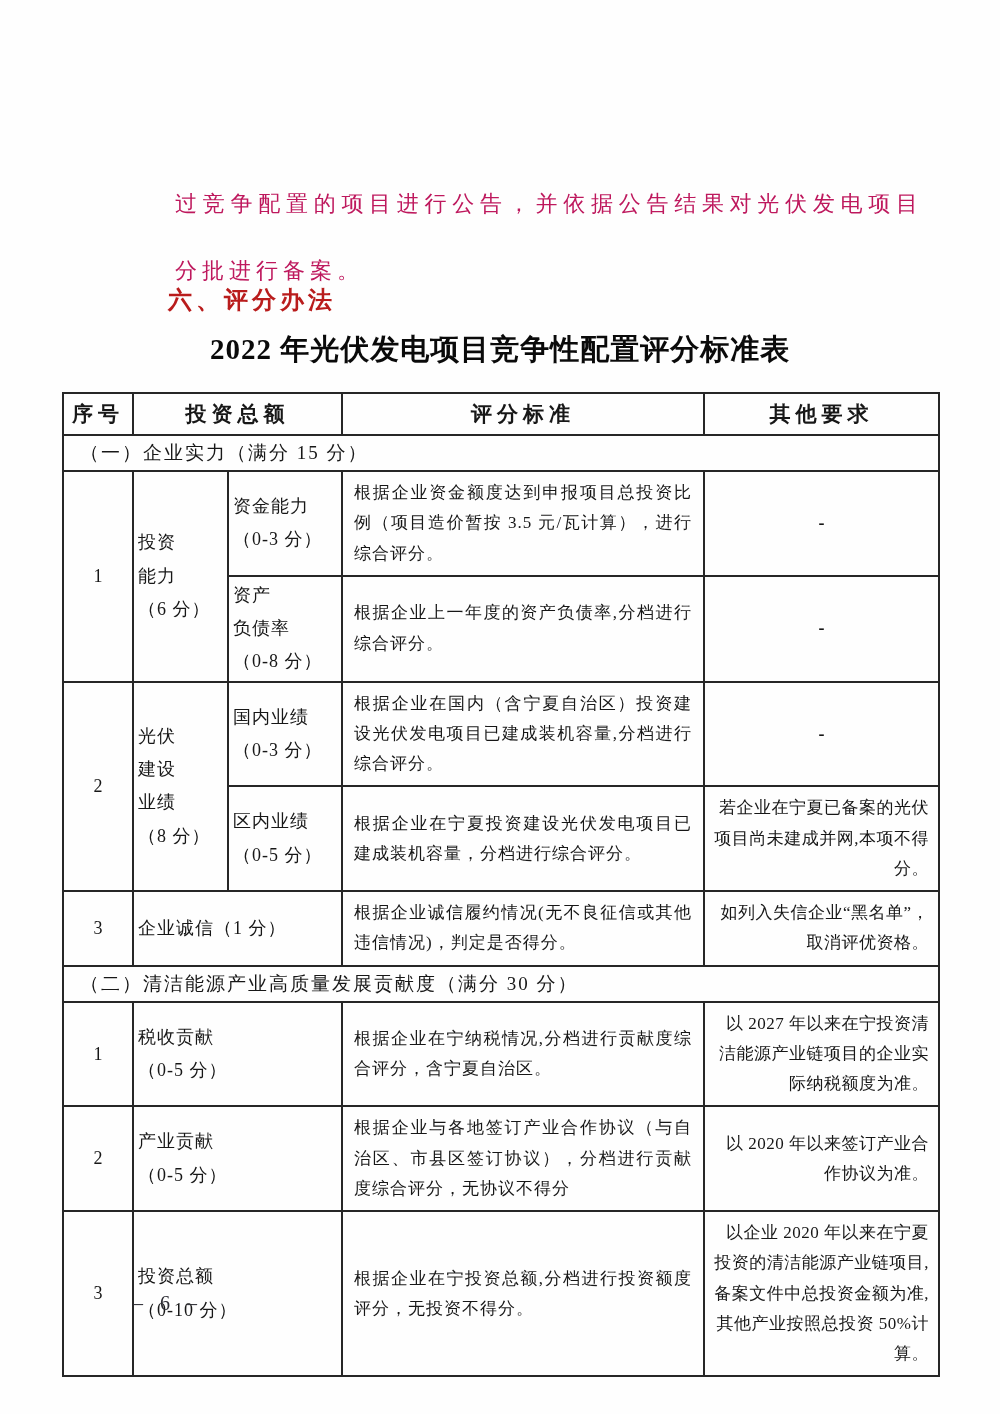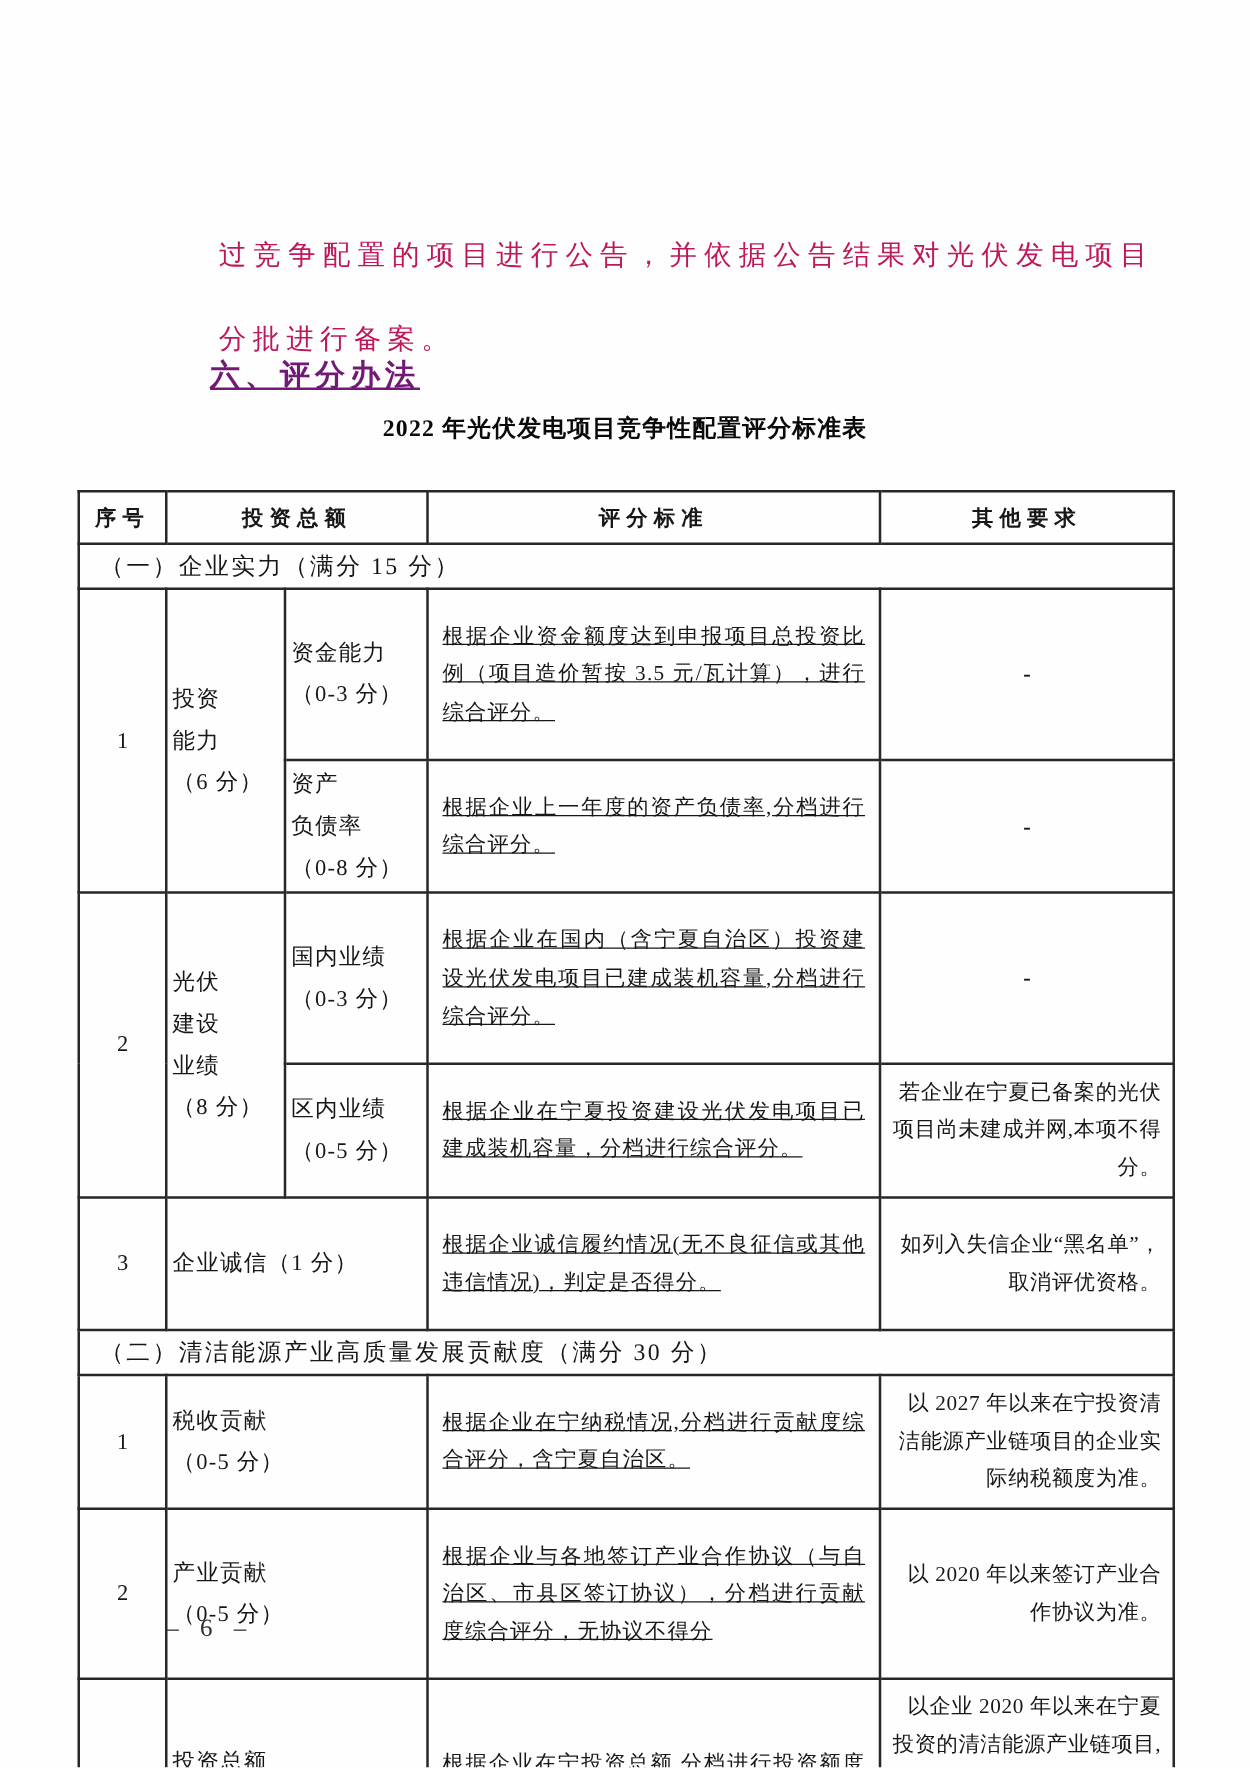--- a/index.html
+++ b/index.html
@@ -26,50 +26,49 @@
     color: #be185d;
     margin-left: 40px;
   }
   .section-heading {
     position: absolute;
     left: 168px; top: 284px;
     font-size: 24px;
     font-weight: bold;
     font-family: "Liberation Sans", "DejaVu Sans", sans-serif;
     letter-spacing: 4px;
-    color: #701a75;
-    text-decoration: underline;
+    color: #b91c1c;
   }
   .table-title {
     position: absolute;
     left: 0; top: 330px;
     width: 1000px;
     text-align: center;
-    font-size: 19px;
+    font-size: 29px;
     font-weight: bold;
     letter-spacing: 1px;
     color: #0a0a0a;
   }
   table.score-table {
     position: absolute;
     left: 62px; top: 392px;
     width: 876px;
     border-collapse: collapse;
     table-layout: fixed;
     font-size: 17px;
     color: #171717;
   }
   .score-table td, .score-table th {
     border: 2px solid #272727;
     vertical-align: middle;
     padding: 2px 4px;
     background: #fefefe;
   }
   .score-table th {
-    font-size: 17px;
+    font-size: 21px;
     font-weight: bold;
     letter-spacing: 5px;
     text-align: center;
   }
   .score-table .section-row td {
     font-weight: normal;
     font-size: 19px;
     text-align: left;
     padding: 4px 8px 4px 16px;
     letter-spacing: 2px;
@@ -80,24 +79,23 @@
   }
   .score-table .pre-cell {
     text-align: left;
     white-space: pre-line;
     line-height: 1.85;
     font-size: 18px;
     letter-spacing: 1px;
   }
   .score-table .std-cell {
     text-align: justify;
-    padding: 22px 11px;
+    padding: 6px 11px;
     line-height: 1.78;
     letter-spacing: 1px;
-    text-decoration: underline;
   }
   .score-table .other-cell {
     text-align: right;
     padding: 6px 9px;
     line-height: 1.78;
     letter-spacing: 0.5px;
   }
   .score-table .dash-cell {
     text-align: center;
     font-size: 18px;

